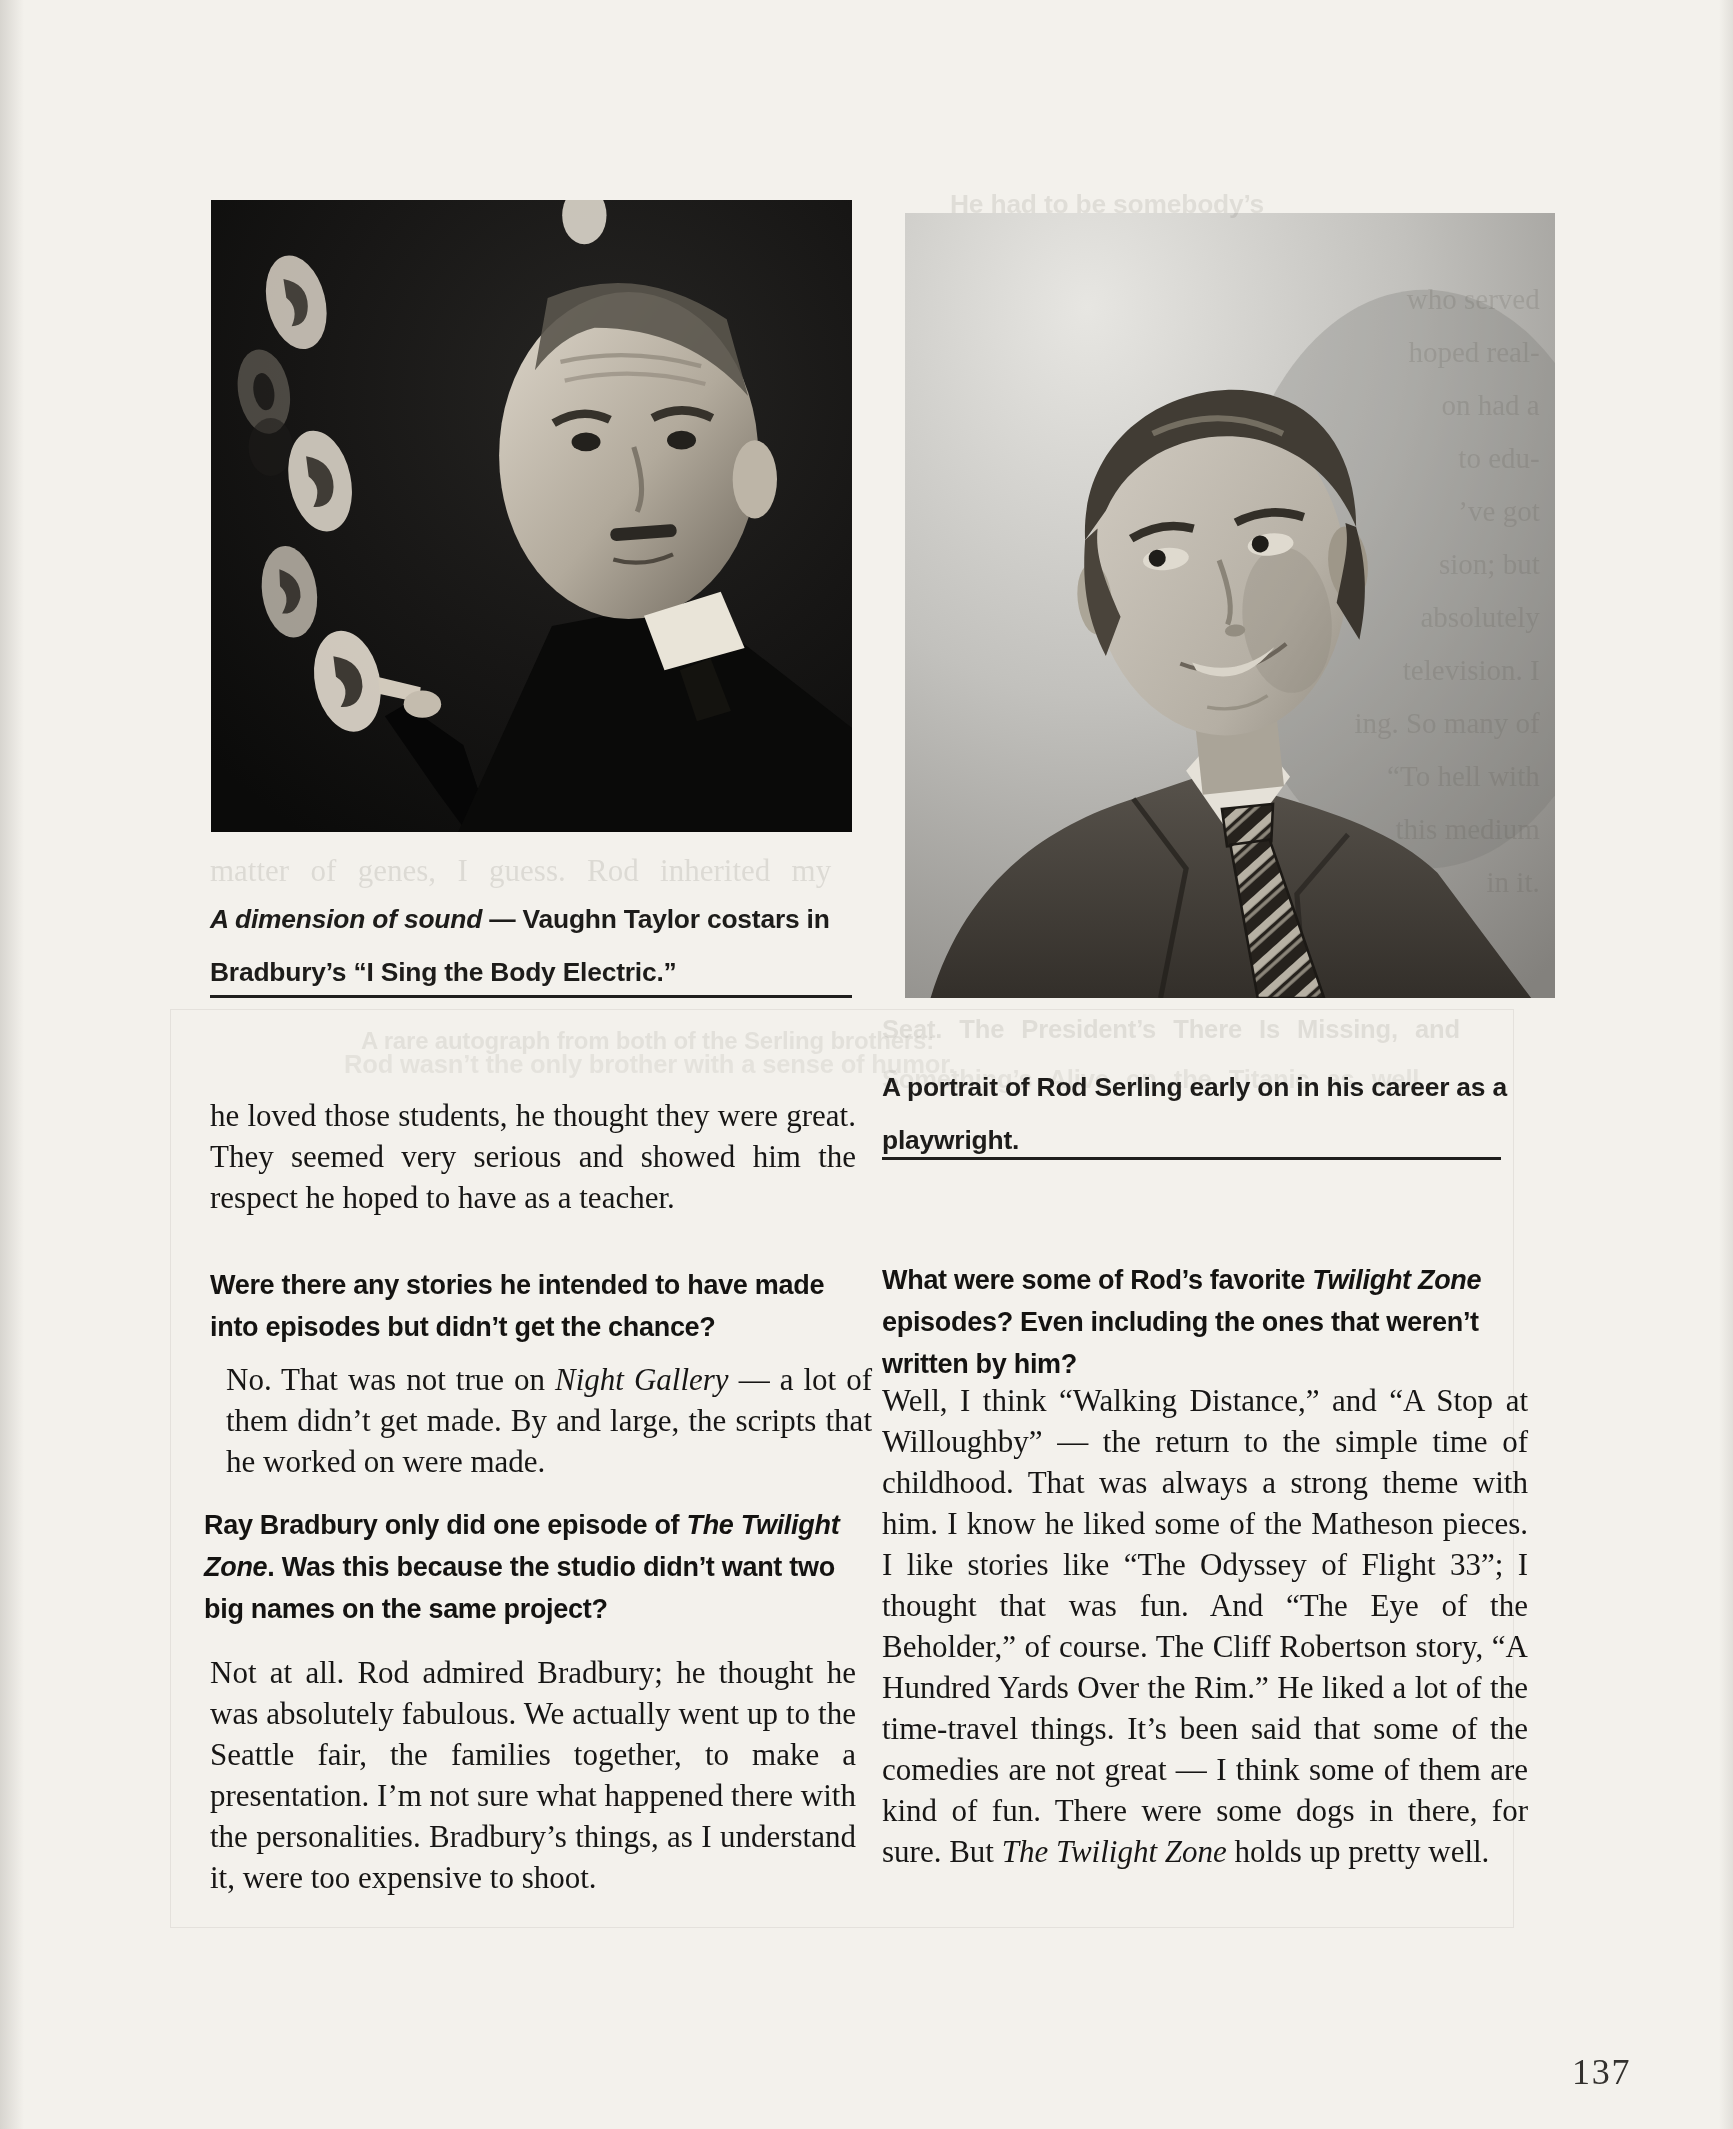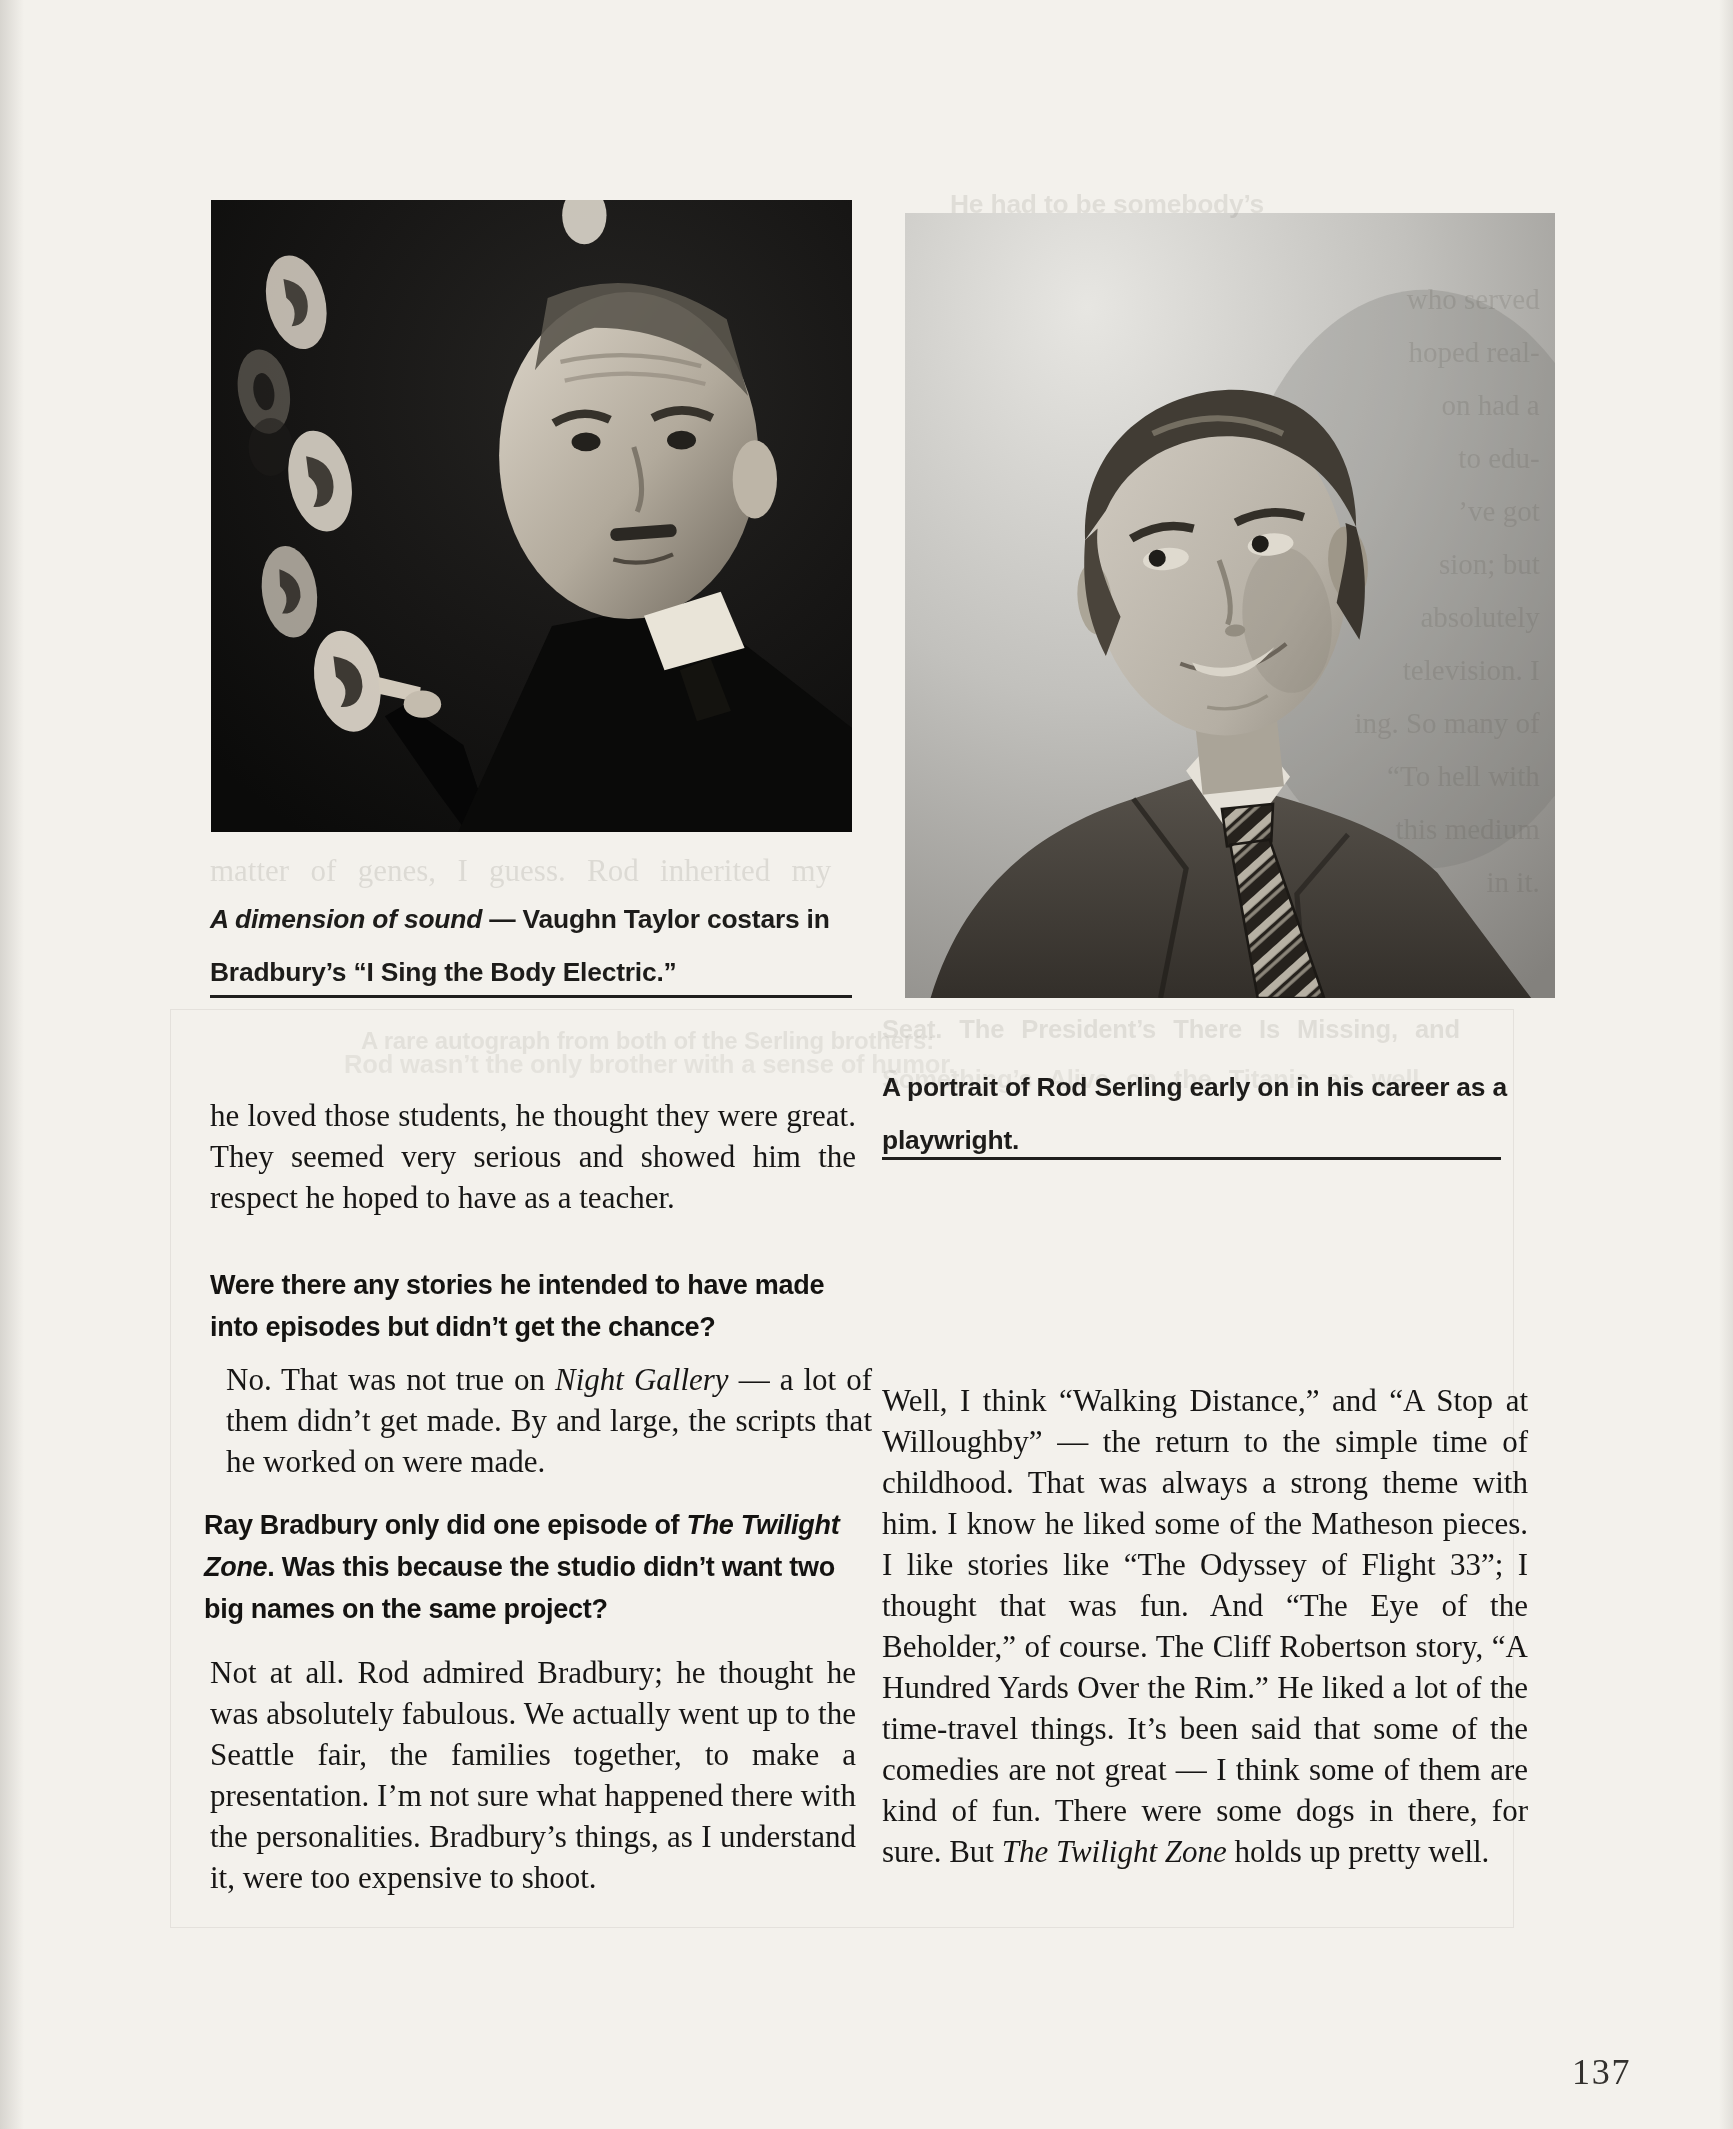--- a/index.html
+++ b/index.html
@@ -219,19 +219,21 @@
   <div class="serif-par abs" style="left:210px;top:1644px;width:646px;margin-top:8px;">Not at all. Rod admired Bradbury; he thought he was absolutely fabulous. We actually went up to the Seattle fair, the families together, to make a presentation. I’m not sure what happened there with the personalities. Bradbury’s things, as I understand it, were too expensive to shoot.</div>
 
   <div class="ghost sans abs" style="left:882px;top:1015px;font-size:25.6px;opacity:.12;word-spacing:10.2px;">Seat. The President’s There Is Missing, and</div>
   <div class="ghost sans abs" style="left:882px;top:1065px;font-size:25.6px;opacity:.09;word-spacing:10.2px;">Something’s Alive on the Titanic as well</div>
 
   <div class="caption abs" style="left:882px;top:1061px;width:647px;">A portrait of Rod Serling early on in his career as a
 playwright.</div>
 
   <div class="rule" style="left:882px;top:1157px;width:619px;"></div>
 
+  <div class="q abs" style="left:882px;top:1259px;width:647px;"><span>What were some of Rod’s favorite </span><span class="it">Twilight Zone</span><span> episodes? Even including the ones that weren’t
+written by him?</span></div>
 
   <div class="serif-par abs" style="left:882px;top:1380px;width:646px;"><span>Well, I think “Walking Distance,” and “A Stop at Willoughby” — the return to the simple time of childhood. That was always a strong theme with him. I know he liked some of the Matheson pieces. I like stories like “The Odyssey of Flight 33”; I thought that was fun. And “The Eye of the Beholder,” of course. The Cliff Robertson story, “A Hundred Yards Over the Rim.” He liked a lot of the time-travel things. It’s been said that some of the comedies are not great — I think some of them are kind of fun. There were some dogs in there, for sure. But </span><span class="it">The Twilight Zone</span><span> holds up pretty well.</span></div>
 
   <div class="pagenum" style="left:1572px;top:2051px;">137</div>
 
 </div>
 
 
 </body></html>

